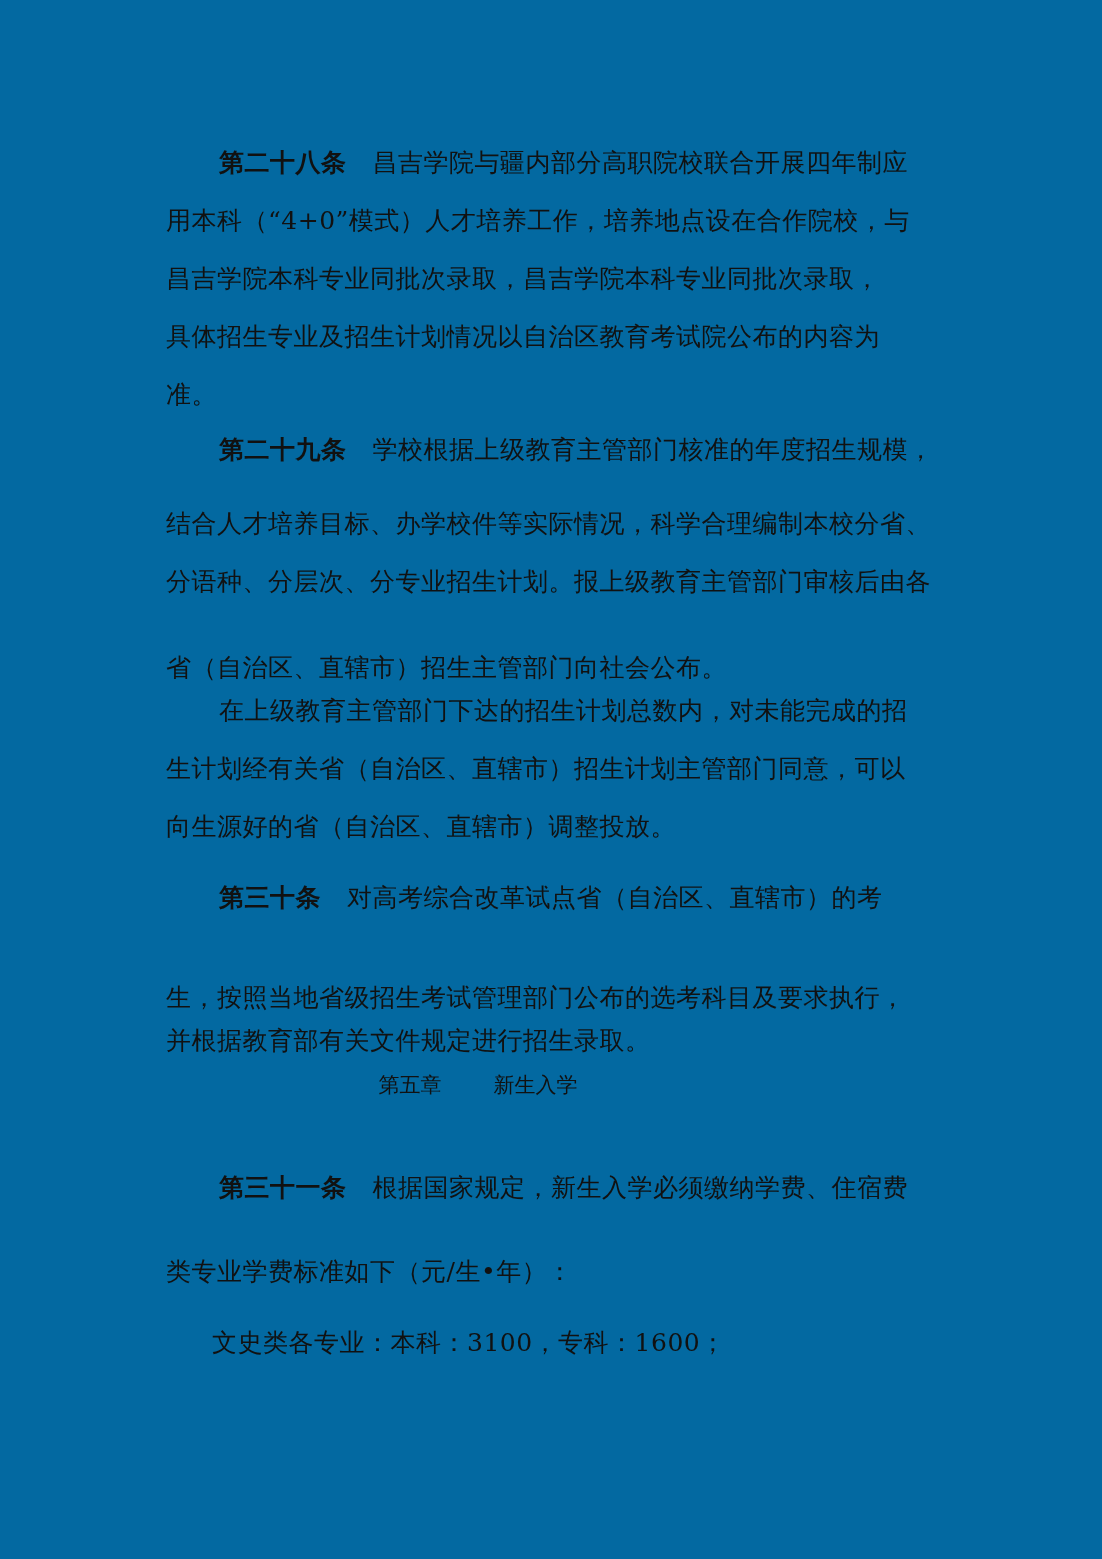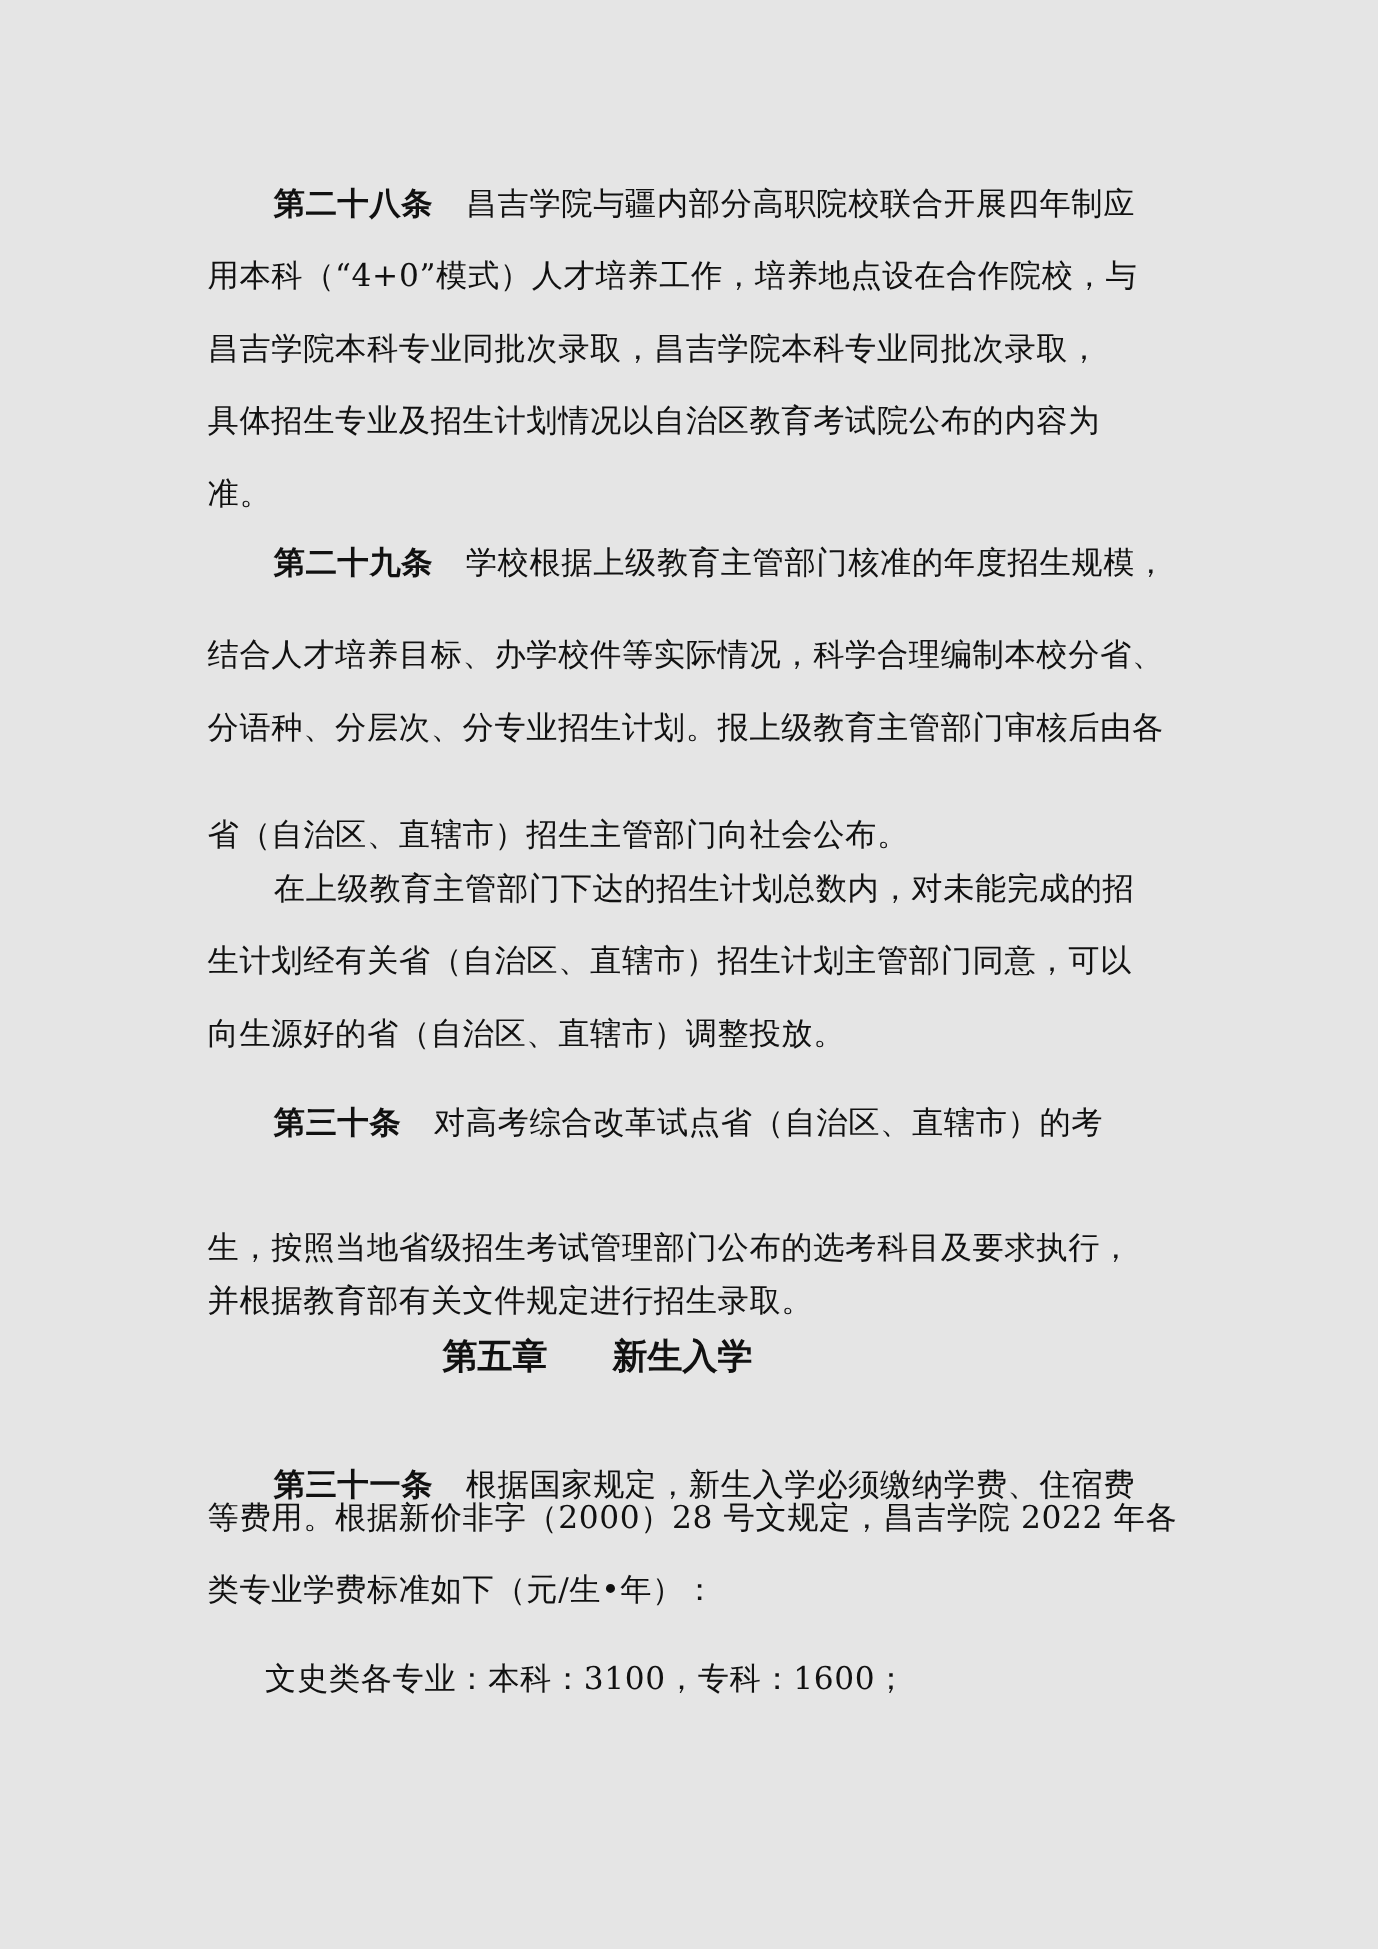--- a/index.html
+++ b/index.html
@@ -1,24 +1,24 @@
 <!DOCTYPE html>
 <html><head>
 <meta charset="utf-8">
 <style>
   html, body { margin: 0; padding: 0; background: #ffffff; }
   body { width: 1102px; height: 1559px; position: relative; overflow: hidden;
          font-family: "DejaVu Serif", "Liberation Serif", serif; color: #111; }
-  .page { position: absolute; left: 0; top: 0; width: 1102px; height: 1559px; background: #e5e5e5; }
+  .page { position: absolute; left: 0; top: 0; width: 1102px; height: 1559px; background: #0369a1; }
   .line { position: absolute; left: 166px; font-size: 25px; line-height: 30px; white-space: nowrap; letter-spacing: 0.5px; }
   .indent { left: 219px; }
   .fee { left: 212px; }
   .bold { font-weight: bold; }
   .gap { display: inline-block; width: 26px; }
-  .chapter { position: absolute; left: 0; width: 956px; text-align: center; font-size: 28px; font-weight: bold; line-height: 30px; }
+  .chapter { position: absolute; left: 0; width: 956px; text-align: center; font-size: 21px; font-weight: normal; line-height: 30px; }
   .chapter .sp { display: inline-block; width: 52px; }
 </style>
 </head>
 <body>
 
 <div class="page">
 
   <div class="line indent" style="top:148px;"><span class="bold">第二十八条</span><span class="gap"></span><span>昌吉学院与疆内部分高职院校联合开展四年制应</span></div>
   <div class="line" style="top:206px;">用本科（“4+0”模式）人才培养工作，培养地点设在合作院校，与</div>
   <div class="line" style="top:264px;">昌吉学院本科专业同批次录取，昌吉学院本科专业同批次录取，</div>
@@ -34,18 +34,17 @@
   <div class="line" style="top:754px;">生计划经有关省（自治区、直辖市）招生计划主管部门同意，可以</div>
   <div class="line" style="top:812px;">向生源好的省（自治区、直辖市）调整投放。</div>
 
   <div class="line indent" style="top:883px;"><span class="bold">第三十条</span><span class="gap"></span><span>对高考综合改革试点省（自治区、直辖市）的考</span></div>
   <div class="line" style="top:983px;">生，按照当地省级招生考试管理部门公布的选考科目及要求执行，</div>
   <div class="line" style="top:1026px;">并根据教育部有关文件规定进行招生录取。</div>
 
   <div class="chapter" style="top:1070px;"><span>第五章</span><span class="sp"></span><span>新生入学</span></div>
 
   <div class="line indent" style="top:1173px;"><span class="bold">第三十一条</span><span class="gap"></span><span>根据国家规定，新生入学必须缴纳学费、住宿费</span></div>
-  <div class="line" style="top:1199px;">等费用。根据新价非字（2000）28 号文规定，昌吉学院 2022 年各</div>
   <div class="line" style="top:1257px;">类专业学费标准如下（元/生•年）：</div>
 
   <div class="line fee" style="top:1328px;">文史类各专业：本科：3100，专科：1600；</div>
 
 </div>
 
 </body></html>

